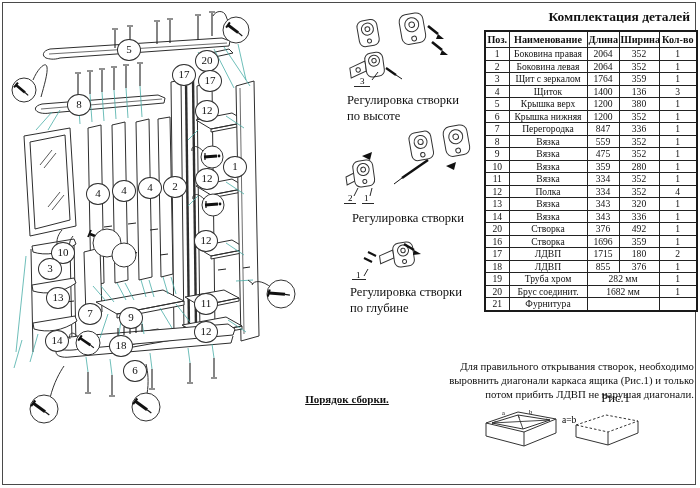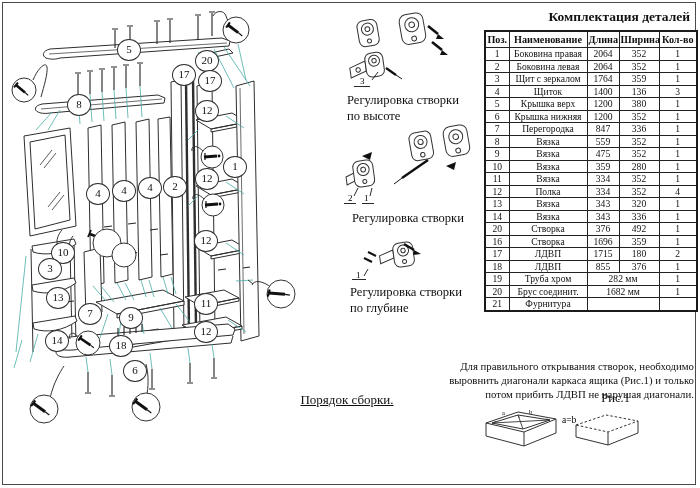--- a/index.html
+++ b/index.html
@@ -20,21 +20,21 @@
               border:2px solid #1a1a1a;table-layout:fixed;width:212px;margin-left:6px;}
   table.parts th{border:1px solid #222;font-size:10.2px;font-weight:bold;height:15px;
                  padding:0 1px;text-align:center;}
   table.parts td{border:1px solid #222;font-size:9.6px;height:11.5px;line-height:11px;
                  padding:0 1px;text-align:center;overflow:hidden;white-space:nowrap;}
   .note{position:absolute;left:436px;top:336px;width:258px;text-align:right;
         font-size:10.8px;line-height:1.28;margin-top:24px;}
   .fig-cap{position:absolute;left:500px;top:391px;width:130px;text-align:right;font-size:12.6px;}
   .assembly{position:absolute;left:232px;top:392px;width:230px;text-align:center;
             font-size:11px;line-height:1.3;}
-  .assembly .hd{font-weight:normal;text-decoration:underline;font-size:13px;margin-bottom:1px;}
+  .assembly .hd{font-weight:bold;text-decoration:underline;font-size:11px;margin-bottom:1px;}
 </style>
 </head>
 <body>
 
 <div class="page">
   <div class="sheet-border"></div>
 
   <svg class="drawing-svg" width="350" height="395" viewBox="0 0 350 395">
     <g fill="#fff" stroke="#2e2e2e" stroke-width="1">
 

